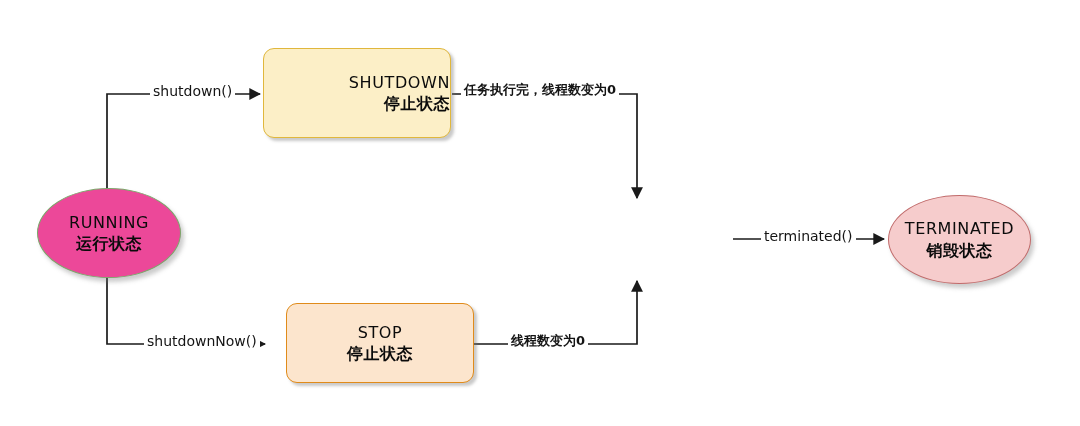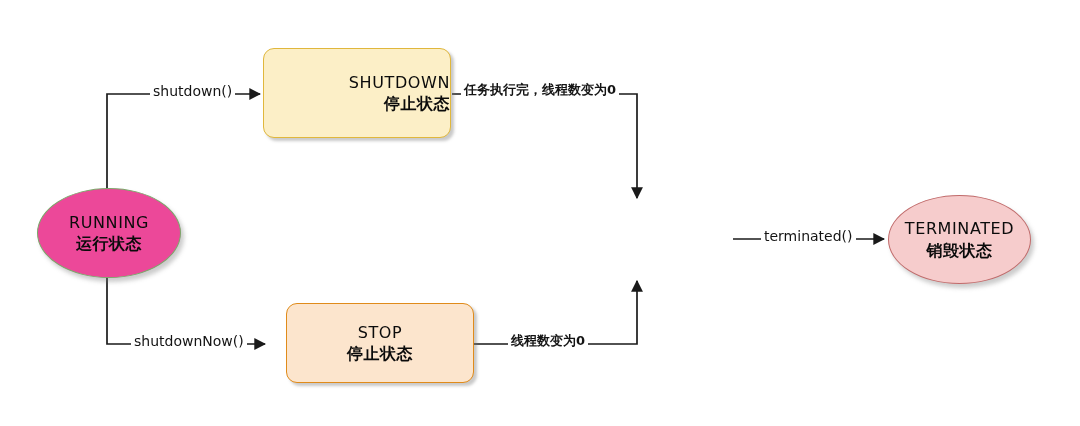--- a/index.html
+++ b/index.html
@@ -90,21 +90,21 @@
     font-size: 14px;
     white-space: nowrap;
     padding: 1px 3px;
     line-height: 1.1;
   }
   .edge-label.cjk {
     font-weight: 700;
     font-size: 13px;
   }
   #label-shutdown   { left: 150px; top: 83px; }
-  #label-shutdownnow{ left: 131px; top: 333px; }
+  #label-shutdownnow{ left: 144px; top: 333px; }
   #label-tasks-done { left: 461px; top: 82px; }
   #label-threads-zero { left: 508px; top: 333px; }
   #label-terminated { left: 761px; top: 228px; }
 </style>
 </head>
 <body>
 
 <div id="diagram-root">
 
   <svg class="edge-layer" viewBox="0 0 1080 426" xmlns="http://www.w3.org/2000/svg">

